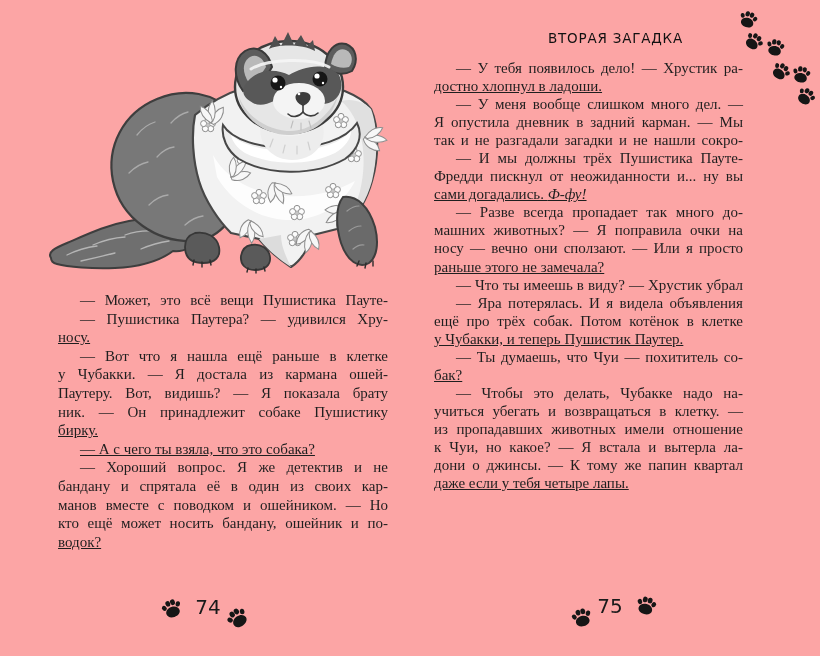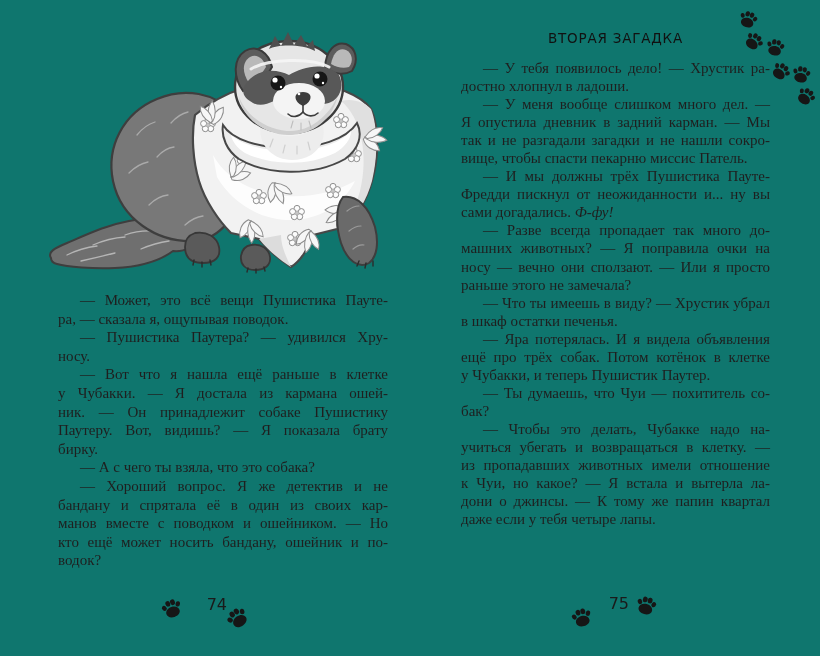--- a/index.html
+++ b/index.html
@@ -1,34 +1,34 @@
 <!DOCTYPE html>
 <html lang="ru"><head>
 <meta charset="utf-8">
 <style>
   html,body{margin:0;padding:0;background:#ffffff;}
   .spread{
-    position:relative;width:820px;height:656px;background:#0f766e;overflow:hidden;
+    position:relative;width:820px;height:656px;background:#fca5a5;overflow:hidden;
     font-family:"Liberation Serif",serif;color:#1f1f1f;
   }
   .illustration{position:absolute;left:45px;top:5px;width:355px;height:272px;}
   .chapter-header{
     position:absolute;left:461px;top:30px;width:309px;text-align:center;
     font-family:"DejaVu Sans",sans-serif;font-size:13.5px;letter-spacing:0.8px;color:#111;
   }
   .text-col{position:absolute;font-size:15px;text-align:justify;}
   .text-col.left{left:58px;top:291px;width:330px;line-height:18.6px;}
-  .text-col.right{left:461px;top:59px;width:309px;line-height:18.05px;}
+  .text-col.right{left:434px;top:59px;width:309px;line-height:18.05px;}
   .line{white-space:nowrap;text-align:justify;text-align-last:justify;}
-  .line.last{text-align-last:left;}
+  .line.last{text-align-last:left;text-decoration:underline;}
   .line.first{padding-left:22px;}
   .it{font-style:italic;}
   .pagenum{
-    position:absolute;width:38px;text-align:right;
-    font-family:"DejaVu Sans",sans-serif;font-size:16px;color:#1a1a1a;
+    position:absolute;width:38px;text-align:center;
+    font-family:"DejaVu Sans",sans-serif;font-size:20px;color:#1a1a1a;
   }
   .pagenum.left-num{left:189px;top:595px;}
   .pagenum.right-num{left:591px;top:594px;}
   .paw{position:absolute;}
   .paw svg{display:block;}
 </style>
 </head>
 <body>
 
 <div class="spread">
@@ -173,51 +173,48 @@
       <path d="M248,116 l-2,7"></path>
         <path d="M256,118 l0,7"></path>
         <path d="M264,116 l2,7"></path>
     </g>
   </svg>
 
   <div class="chapter-header">ВТОРАЯ ЗАГАДКА</div>
 
   <div class="text-col left" id="left-text">
       <div class="line first"><span>— Может, это всё вещи Пушистика Пауте-</span></div>
-      <div class="line last"><span>ра, — сказала я, ощупывая поводок.</span></div>
       <div class="line first"><span>— Пушистика Паутера? — удивился Хру-</span></div>
       <div class="line last"><span>носу.</span></div>
       <div class="line first"><span>— Вот что я нашла ещё раньше в клетке</span></div>
       <div class="line"><span>у Чубакки. — Я достала из кармана ошей-</span></div>
+      <div class="line"><span>Паутеру. Вот, видишь? — Я показала брату</span></div>
       <div class="line"><span>ник. — Он принадлежит собаке Пушистику</span></div>
-      <div class="line"><span>Паутеру. Вот, видишь? — Я показала брату</span></div>
       <div class="line last"><span>бирку.</span></div>
       <div class="line first last"><span>— А с чего ты взяла, что это собака?</span></div>
       <div class="line first"><span>— Хороший вопрос. Я же детектив и не</span></div>
       <div class="line"><span>бандану и спрятала её в один из своих кар-</span></div>
       <div class="line"><span>манов вместе с поводком и ошейником. — Но</span></div>
       <div class="line"><span>кто ещё может носить бандану, ошейник и по-</span></div>
       <div class="line last"><span>водок?</span></div>
     </div>
   <div class="text-col right" id="right-text">
       <div class="line first"><span>— У тебя появилось дело! — Хрустик ра-</span></div>
       <div class="line last"><span>достно хлопнул в ладоши.</span></div>
       <div class="line first"><span>— У меня вообще слишком много дел. —</span></div>
       <div class="line"><span>Я опустила дневник в задний карман. — Мы</span></div>
       <div class="line"><span>так и не разгадали загадки и не нашли сокро-</span></div>
-      <div class="line last"><span>вище, чтобы спасти пекарню миссис Патель.</span></div>
       <div class="line first"><span>— И мы должны трёх Пушистика Пауте-</span></div>
       <div class="line"><span>Фредди пискнул от неожиданности и... ну вы</span></div>
       <div class="line last"><span>сами догадались. </span><span class="it">Ф-фу!</span></div>
       <div class="line first"><span>— Разве всегда пропадает так много до-</span></div>
       <div class="line"><span>машних животных? — Я поправила очки на</span></div>
       <div class="line"><span>носу — вечно они сползают. — Или я просто</span></div>
       <div class="line last"><span>раньше этого не замечала?</span></div>
       <div class="line first"><span>— Что ты имеешь в виду? — Хрустик убрал</span></div>
-      <div class="line last"><span>в шкаф остатки печенья.</span></div>
       <div class="line first"><span>— Яра потерялась. И я видела объявления</span></div>
       <div class="line"><span>ещё про трёх собак. Потом котёнок в клетке</span></div>
       <div class="line last"><span>у Чубакки, и теперь Пушистик Паутер.</span></div>
       <div class="line first"><span>— Ты думаешь, что Чуи — похититель со-</span></div>
       <div class="line last"><span>бак?</span></div>
       <div class="line first"><span>— Чтобы это делать, Чубакке надо на-</span></div>
       <div class="line"><span>учиться убегать и возвращаться в клетку. —</span></div>
       <div class="line"><span>из пропадавших животных имели отношение</span></div>
       <div class="line"><span>к Чуи, но какое? — Я встала и вытерла ла-</span></div>
       <div class="line"><span>дони о джинсы. — К тому же папин квартал</span></div>

